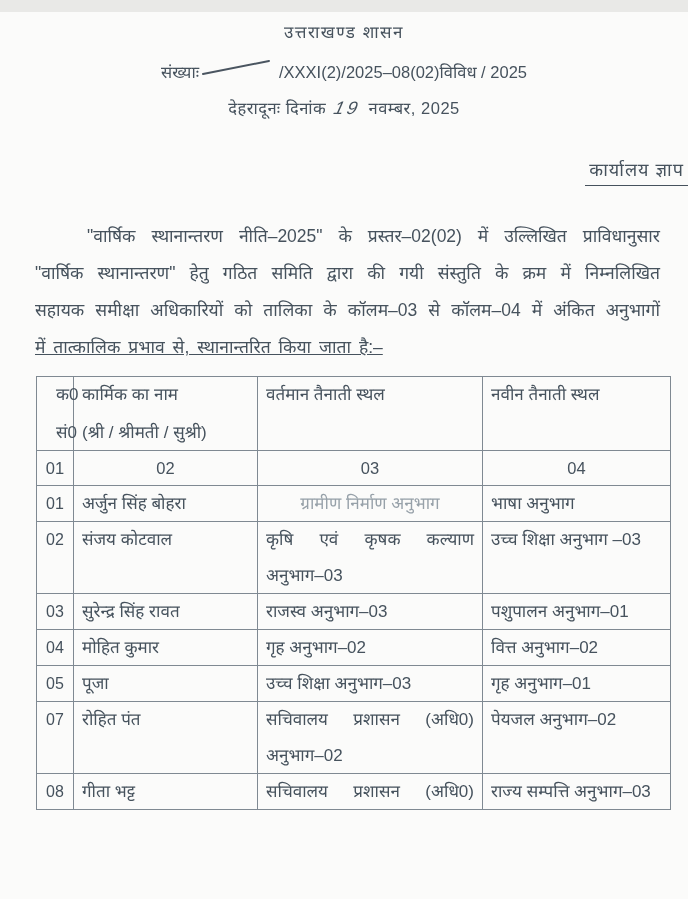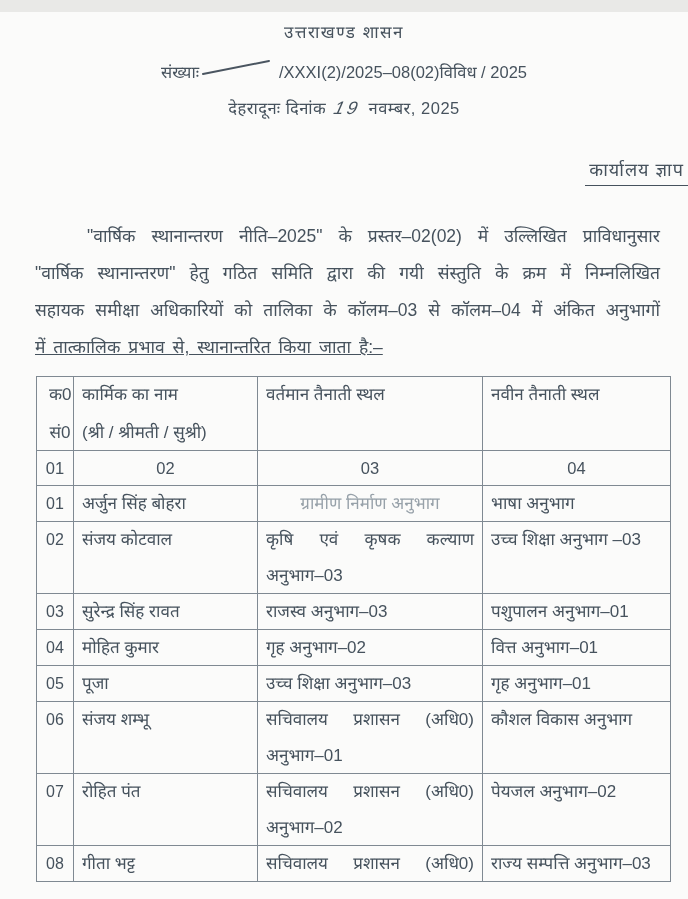--- a/index.html
+++ b/index.html
@@ -53,21 +53,21 @@
   .transfer-table col.c1{width:37px;}
   .transfer-table col.c2{width:184px;}
   .transfer-table col.c3{width:225px;}
   .transfer-table col.c4{width:188px;}
   .transfer-table th,.transfer-table td{
     border:1.5px solid var(--border);
     vertical-align:top;text-align:left;
     font-weight:normal;font-size:17px;
     padding:6px 8px 5px 8px;line-height:24px;
   }
-  th.h-sn{text-align:center;padding-left:12px;padding-right:2px;}
+  th.h-sn{text-align:center;padding-left:19px;padding-right:2px;}
   .hdr-gap{margin-top:14px;}
   .num-row td{text-align:center;padding-top:5px;padding-bottom:5px;font-size:16.5px;}
   td.c-sn{text-align:center;padding-left:2px;padding-right:2px;font-size:16px;}
   .cell-line + .cell-line{margin-top:12px;}
   .spread{text-align:justify;text-align-last:justify;}
   td.faint .cell-line{color:var(--ink-light);text-align:center;}
 </style>
 </head>
 <body>
 
@@ -163,45 +163,34 @@
             <div class="cell-line">पशुपालन अनुभाग–01</div>
           </td>
         </tr>
         <tr>
           <td class="c-sn">04</td>
           <td class="c-name">मोहित कुमार</td>
           <td class="c-post">
             <div class="cell-line">गृह अनुभाग–02</div>
           </td>
           <td class="c-post">
-            <div class="cell-line">वित्त अनुभाग–01</div>
+            <div class="cell-line">वित्त अनुभाग–02</div>
           </td>
         </tr>
         <tr>
           <td class="c-sn">05</td>
           <td class="c-name">पूजा</td>
           <td class="c-post">
             <div class="cell-line">उच्च शिक्षा अनुभाग–03</div>
           </td>
           <td class="c-post">
             <div class="cell-line">गृह अनुभाग–01</div>
           </td>
         </tr>
         <tr>
-          <td class="c-sn">06</td>
-          <td class="c-name">संजय शम्भू</td>
-          <td class="c-post">
-            <div class="cell-line spread">सचिवालय प्रशासन (अधि0)</div>
-            <div class="cell-line">अनुभाग–01</div>
-          </td>
-          <td class="c-post">
-            <div class="cell-line">कौशल विकास अनुभाग</div>
-          </td>
-        </tr>
-        <tr>
           <td class="c-sn">07</td>
           <td class="c-name">रोहित पंत</td>
           <td class="c-post">
             <div class="cell-line spread">सचिवालय प्रशासन (अधि0)</div>
             <div class="cell-line">अनुभाग–02</div>
           </td>
           <td class="c-post">
             <div class="cell-line">पेयजल अनुभाग–02</div>
           </td>
         </tr>

